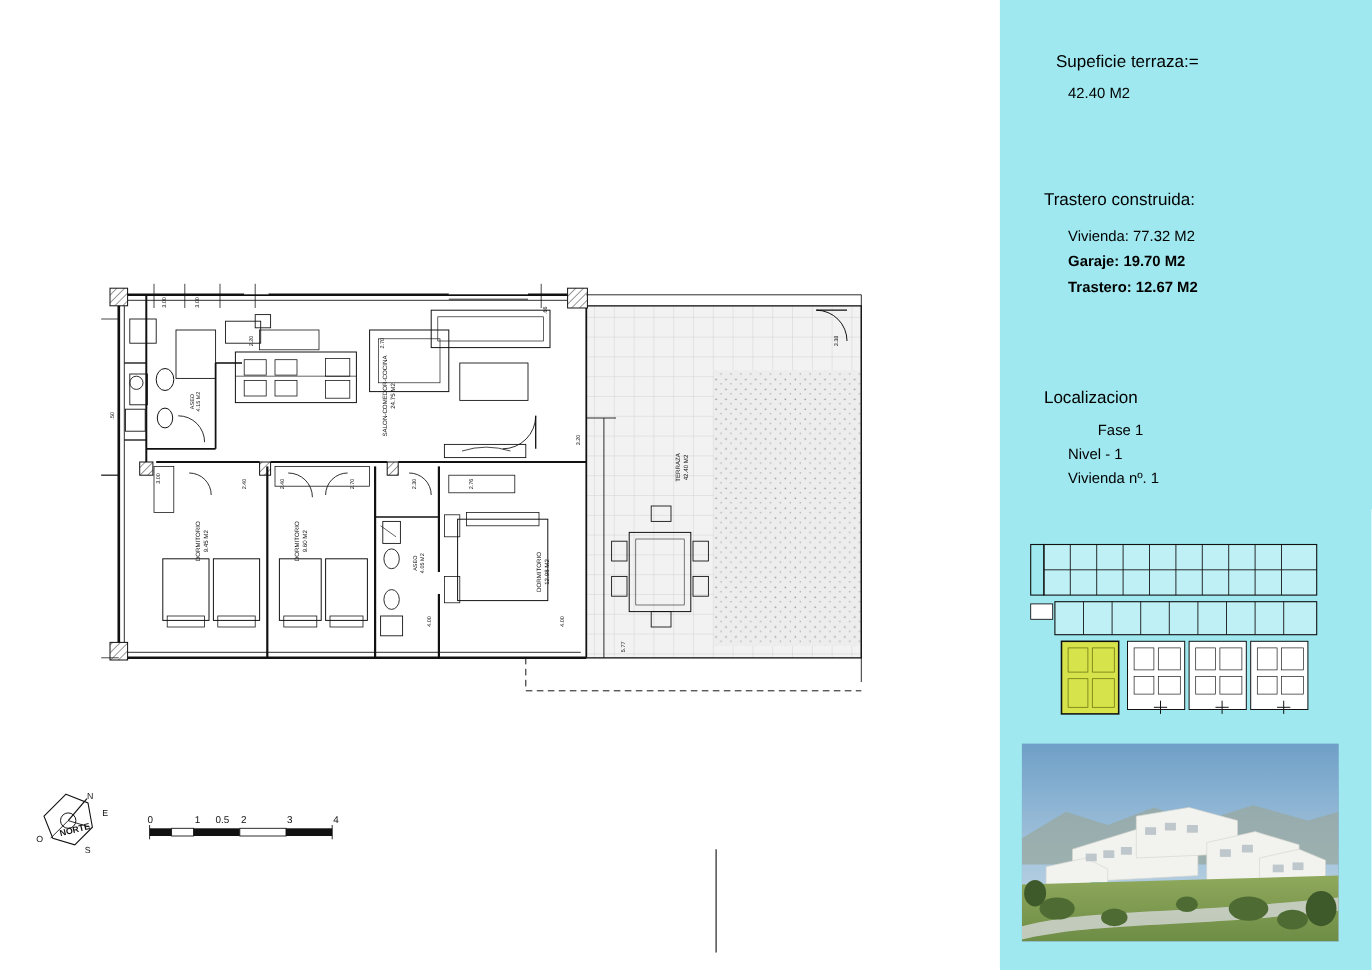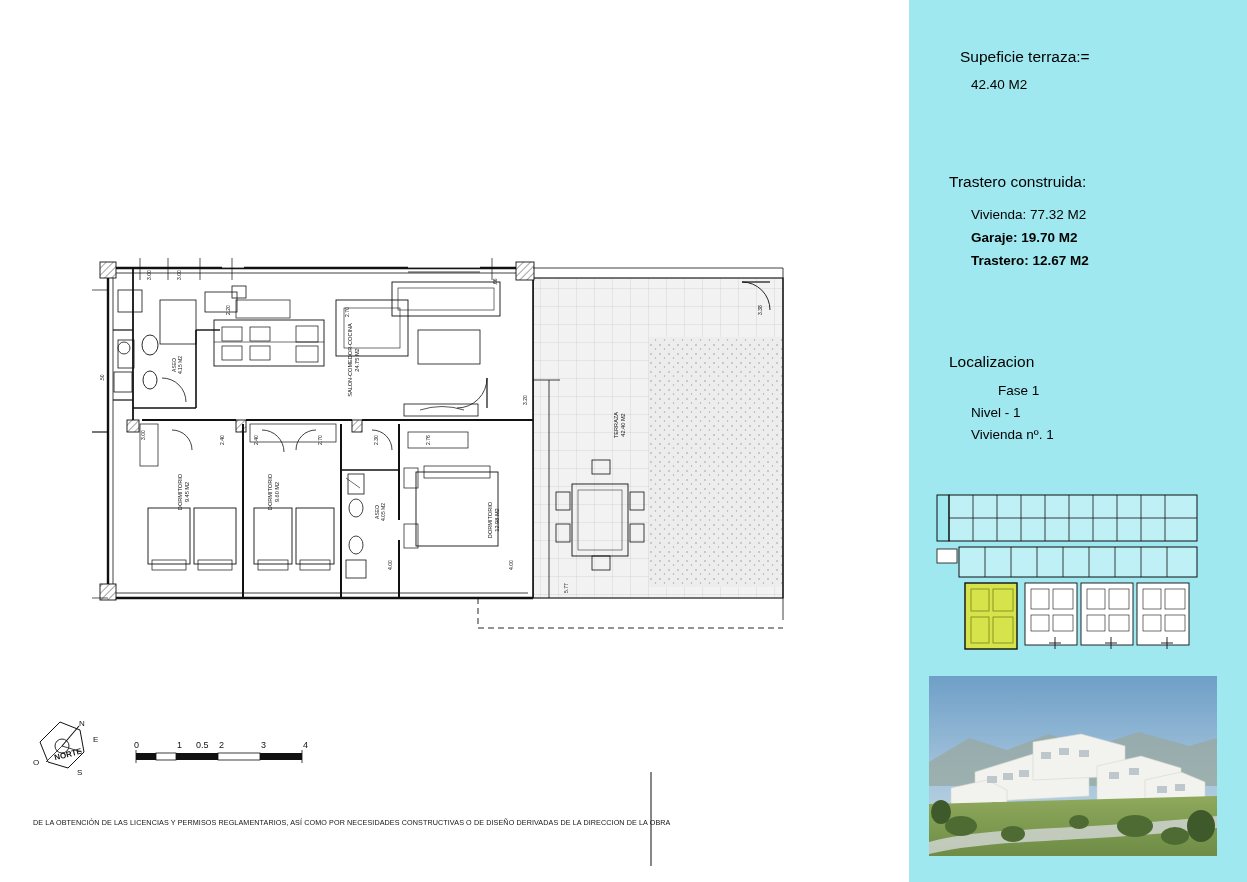--- a/index.html
+++ b/index.html
@@ -280,21 +280,20 @@
   <div class="scalelbl" style="left:261px;top:740px;">3</div>
   <div class="scalelbl" style="left:303px;top:740px;">4</div>
 
   <div class="northlbl" style="left:54px;top:750px;transform:rotate(-14deg);font-weight:bold;">NORTE</div>
   <div class="northlbl" style="left:33px;top:758px;">O</div>
   <div class="northlbl" style="left:79px;top:719px;">N</div>
   <div class="northlbl" style="left:93px;top:735px;">E</div>
   <div class="northlbl" style="left:77px;top:768px;">S</div>
 
   <div class="legal">
-    <div>DE LA OBTENCIÓN DE LAS LICENCIAS Y PERMISOS REGLAMENTARIOS, ASÍ COMO POR NECESIDADES CONSTRUCTIVAS  O DE DISEÑO DERIVADAS DE LA DIRECCION DE LA OBRA</div>
   </div>
 
   <div class="infopanel">
 
     <div class="ip-title" style="left:51px;top:48px;">Supeficie terraza:=</div>
     <div class="ip-line" style="left:62px;top:77px;">42.40 M2</div>
 
     <div class="ip-title" style="left:40px;top:173px;">Trastero construida:</div>
     <div class="ip-line" style="left:62px;top:207px;">Vivienda: 77.32 M2</div>
     <div class="ip-line" style="left:62px;top:230px;font-weight:bold;">Garaje:   19.70 M2</div>

